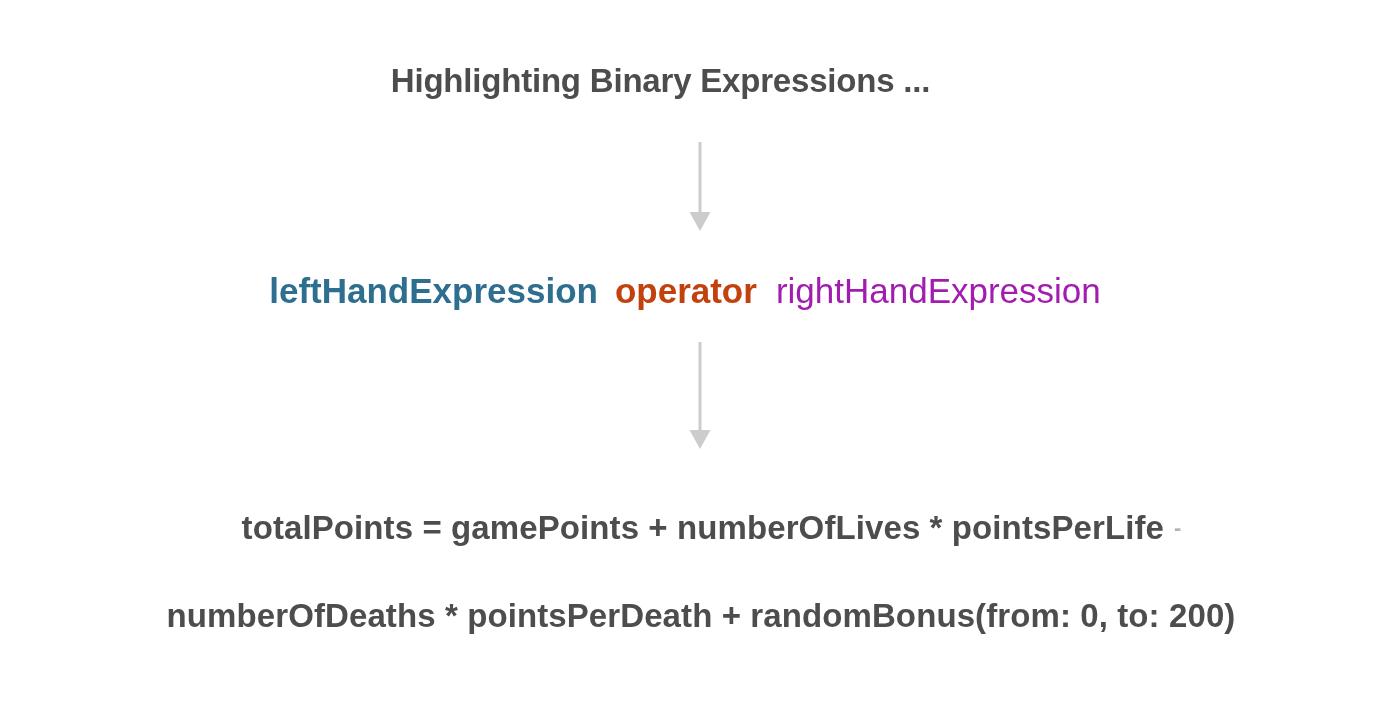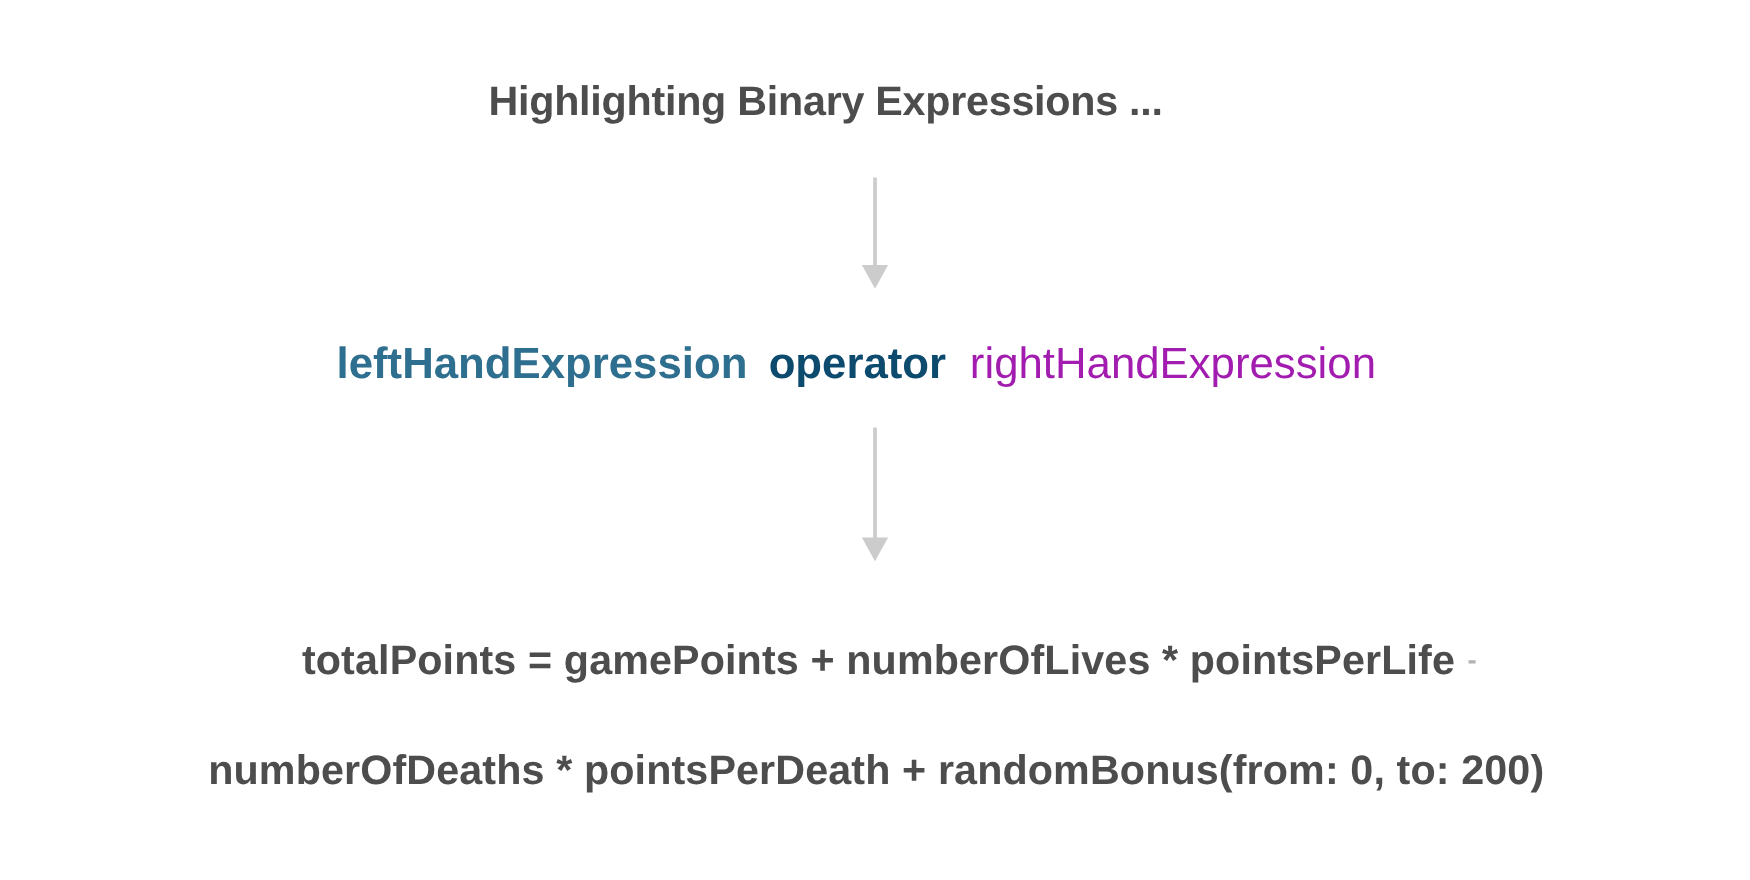--- a/index.html
+++ b/index.html
@@ -66,21 +66,21 @@
     line-height: 46px;
     transform: translateX(-1px);
   }
   .tok-left {
     font-weight: 700;
     color: #2e6e8e;
     margin-right: 17px;
   }
   .tok-op {
     font-weight: 700;
-    color: #0c4a6e;
+    color: #c2410c;
     margin-right: 19px;
   }
   .tok-right {
     font-weight: 400;
     color: #a21caf;
   }
 
   
   .code-block {
     position: absolute;

